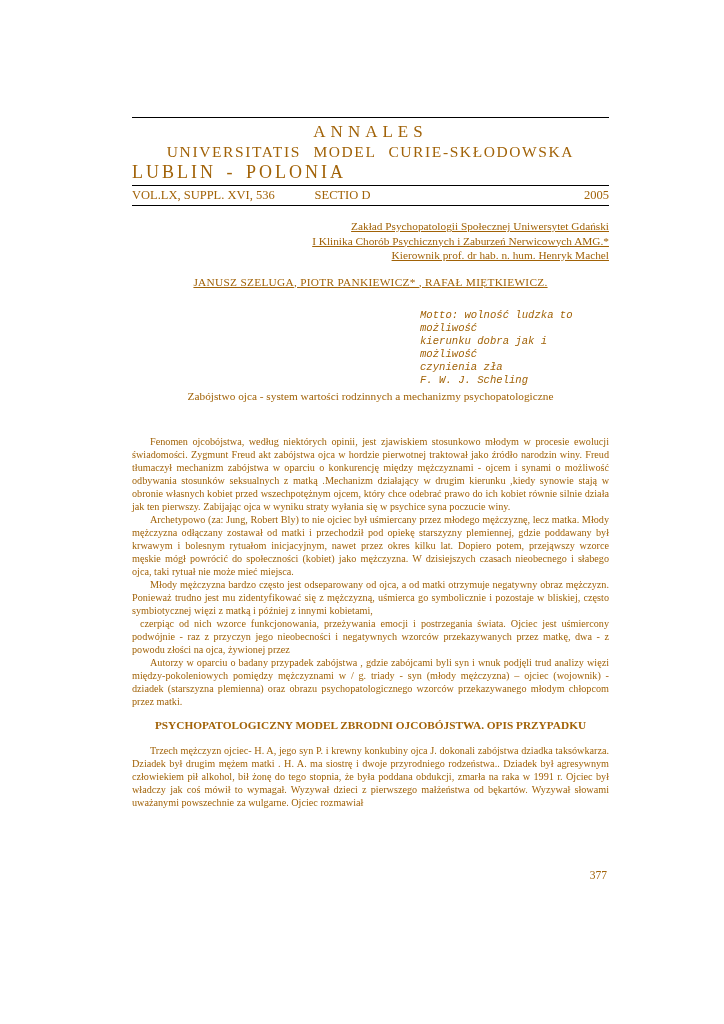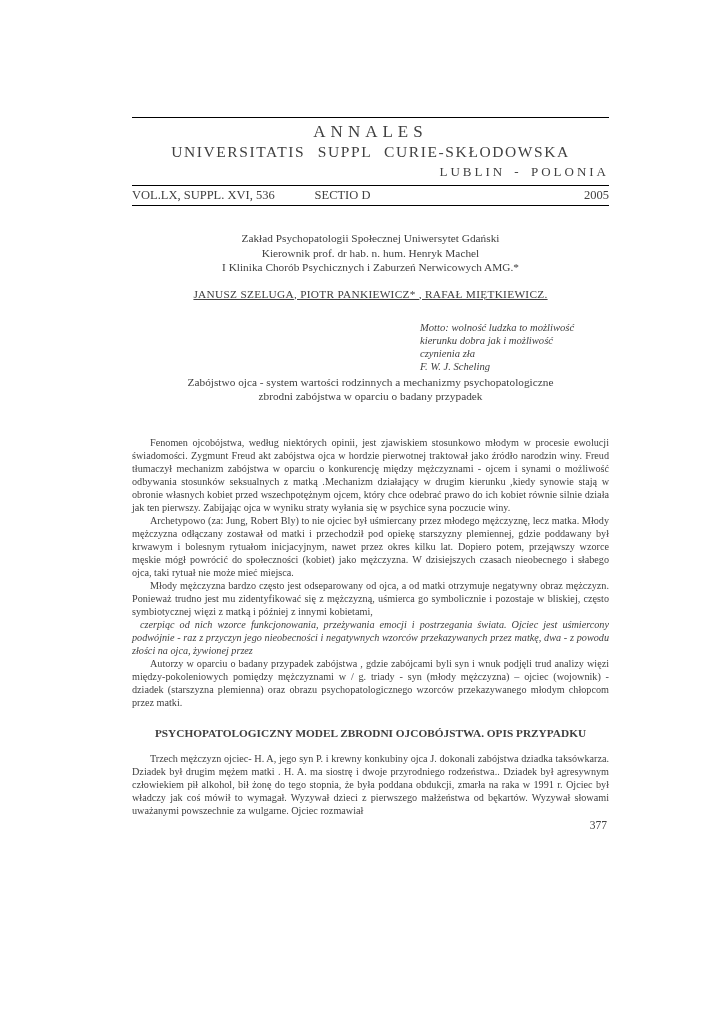--- a/index.html
+++ b/index.html
@@ -3,141 +3,142 @@
 <meta charset="utf-8">
 <style>
   * { margin: 0; padding: 0; box-sizing: border-box; }
   html, body { background: #ffffff; }
   .page {
     position: relative;
     width: 724px;
     height: 1024px;
     margin: 0 auto;
     background: #ffffff;
-    color: #404040;
+    color: #a16207;
     font-family: "Liberation Serif", "DejaVu Serif", serif;
     overflow: hidden;
   }
   .content {
     position: absolute;
     left: 132px;
     top: 117px;
     width: 477px;
   }
   .rule { border-top: 1.3px solid #000; }
   .j-title1 {
     text-align: center; font-size: 17px; letter-spacing: 5px;
     line-height: 21px; padding-top: 3px;
   }
   .j-title2 {
     text-align: center; font-size: 15.5px; letter-spacing: 1.6px;
     word-spacing: 7px; line-height: 20px;
   }
   .j-title3 {
-    text-align: right; font-size: 13px; letter-spacing: 3px;
+    text-align: left; font-size: 18px; letter-spacing: 3px;
     word-spacing: 3px; line-height: 20px; padding-bottom: 3px;
   }
   .volrow {
     position: relative;
     display: flex;
     justify-content: space-between;
     align-items: center;
     font-size: 12.5px;
     line-height: 19px;
   }
   .vr-center {
     position: absolute; left: 0; right: 56px; text-align: center;
   }
   .affiliation {
-    margin-top: 25px;
-    text-align: center;
+    margin-top: 13px;
+    text-align: right;
     font-size: 11.3px;
     line-height: 14.5px;
+    text-decoration: underline;
   }
   .authors {
     margin-top: 13px;
     text-align: center;
     font-size: 11.3px;
     letter-spacing: 0.3px;
     text-decoration: underline;
   }
   .motto {
     margin-top: 21px;
     margin-left: 288px;
     font-style: italic;
     font-size: 10.6px;
     line-height: 13px;
+    font-family: Liberation Mono, monospace;
   }
   .article-title {
     margin-top: 2px;
     text-align: center;
     font-weight: normal;
     font-size: 11.3px;
     line-height: 14.5px;
   }
   .body-text {
     margin-top: 32px;
     font-size: 10.2px;
     line-height: 13px;
     text-align: justify;
   }
   .body-text p { text-indent: 18px; }
-  .body-text p.small-indent { text-indent: 8px; font-style: italic; }
+  .body-text p.small-indent { text-indent: 8px; }
   .section-heading {
     text-align: center;
     font-weight: bold;
     font-size: 11.3px;
     line-height: 14px;
-    margin-top: 17px;
+    margin-top: 10px;
     margin-bottom: 12px;
   }
   .page-number {
     position: absolute;
-    top: 819px;
+    top: 869px;
     right: 117px;
     font-size: 11.5px;
   }
 </style>
 </head>
 <body>
 
 <div class="page">
   <div class="content">
 
     <div class="rule"></div>
     <div class="j-title1">ANNALES</div>
-    <div class="j-title2">UNIVERSITATIS SUPPL CURIE-SKŁODOWSKA</div>
+    <div class="j-title2">UNIVERSITATIS MODEL CURIE-SKŁODOWSKA</div>
     <div class="j-title3">LUBLIN - POLONIA</div>
     <div class="rule"></div>
 
     <div class="volrow">
       <span class="vr-left">VOL.LX, SUPPL. XVI, 536</span>
       <span class="vr-center">SECTIO D</span>
       <span class="vr-right">2005</span>
     </div>
     <div class="rule"></div>
 
     <div class="affiliation">
       <div>Zakład Psychopatologii Społecznej Uniwersytet Gdański</div>
+      <div>I Klinika Chorób Psychicznych i Zaburzeń Nerwicowych AMG.*</div>
       <div>Kierownik prof. dr hab. n. hum. Henryk Machel</div>
-      <div>I Klinika Chorób Psychicznych i Zaburzeń Nerwicowych AMG.*</div>
     </div>
 
     <div class="authors">JANUSZ SZELUGA, PIOTR PANKIEWICZ* , RAFAŁ MIĘTKIEWICZ.</div>
 
     <div class="motto">
       <div>Motto: wolność ludzka to możliwość</div>
       <div>kierunku dobra jak i możliwość</div>
       <div>czynienia zła</div>
       <div>F. W. J. Scheling</div>
     </div>
 
     <div class="article-title">
       <div>Zabójstwo ojca - system wartości rodzinnych a mechanizmy psychopatologiczne</div>
-      <div>zbrodni zabójstwa w oparciu o badany przypadek</div>
     </div>
 
     <div class="body-text">
       <p>Fenomen ojcobójstwa, według niektórych opinii, jest zjawiskiem stosunkowo młodym w procesie ewolucji świadomości. Zygmunt Freud akt zabójstwa ojca w hordzie pierwotnej traktował jako źródło narodzin winy. Freud tłumaczył mechanizm zabójstwa w oparciu o konkurencję między mężczyznami - ojcem i synami o możliwość odbywania stosunków seksualnych z matką .Mechanizm działający w drugim kierunku ,kiedy synowie stają w obronie własnych kobiet przed wszechpotężnym ojcem, który chce odebrać prawo do ich kobiet równie silnie działa jak ten pierwszy. Zabijając ojca w wyniku straty wyłania się w psychice syna poczucie winy.</p>
       <p>Archetypowo (za: Jung, Robert Bly) to nie ojciec był uśmiercany przez młodego mężczyznę, lecz matka. Młody mężczyzna odłączany zostawał od matki i przechodził pod opiekę starszyzny plemiennej, gdzie poddawany był krwawym i bolesnym rytuałom inicjacyjnym, nawet przez okres kilku lat. Dopiero potem, przejąwszy wzorce męskie mógł powrócić do społeczności (kobiet) jako mężczyzna. W dzisiejszych czasach nieobecnego i słabego ojca, taki rytuał nie może mieć miejsca.</p>
       <p>Młody mężczyzna bardzo często jest odseparowany od ojca, a od matki otrzymuje negatywny obraz mężczyzn. Ponieważ trudno jest mu zidentyfikować się z mężczyzną, uśmierca go symbolicznie i pozostaje w bliskiej, często symbiotycznej więzi z matką i później z innymi kobietami,</p>
       <p class="small-indent">czerpiąc od nich wzorce funkcjonowania, przeżywania emocji i postrzegania świata. Ojciec jest uśmiercony podwójnie - raz z przyczyn jego nieobecności i negatywnych wzorców przekazywanych przez matkę, dwa - z powodu złości na ojca, żywionej przez</p>
       <p>Autorzy w oparciu o badany przypadek zabójstwa , gdzie zabójcami byli syn i wnuk podjęli trud analizy więzi między-pokoleniowych pomiędzy mężczyznami w / g. triady - syn (młody mężczyzna) – ojciec (wojownik) - dziadek (starszyzna plemienna) oraz obrazu psychopatologicznego wzorców przekazywanego młodym chłopcom przez matki.</p>
 
       <div class="section-heading">PSYCHOPATOLOGICZNY MODEL ZBRODNI OJCOBÓJSTWA. OPIS PRZYPADKU</div>

